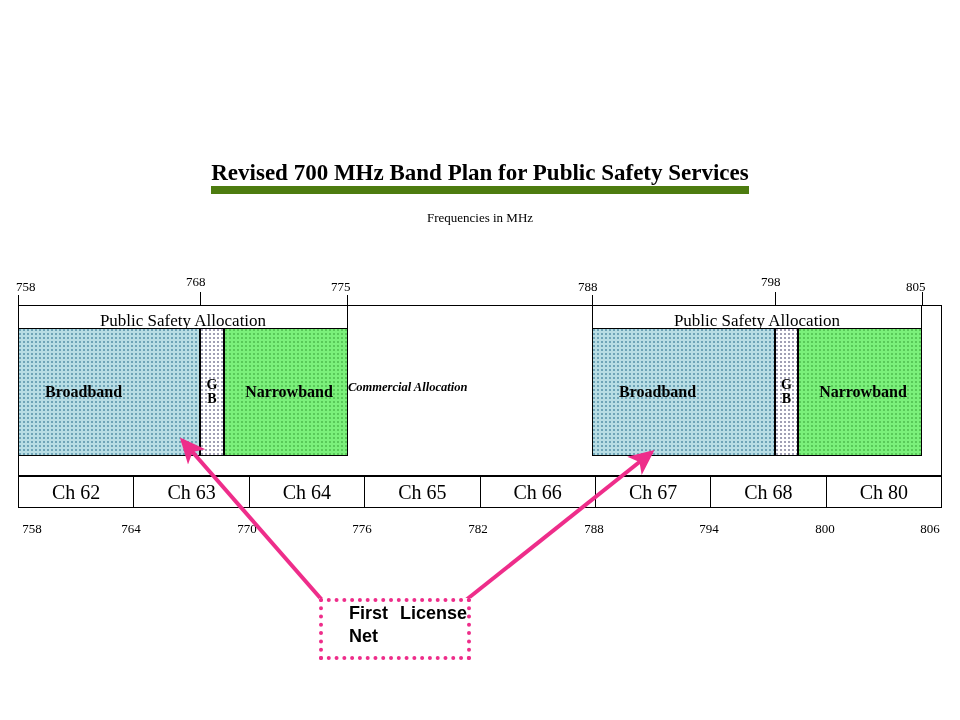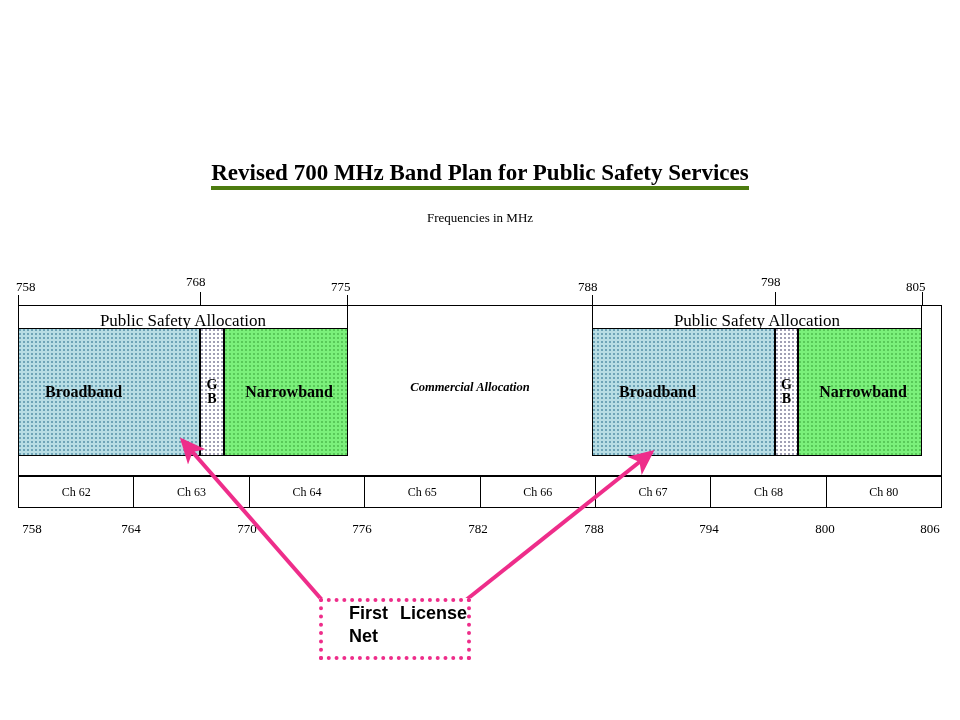--- a/index.html
+++ b/index.html
@@ -22,21 +22,21 @@
     left: 0; top: 160px;
     width: 960px;
     text-align: center;
     font-family: "Liberation Serif", "DejaVu Serif", serif;
     font-weight: bold;
     font-size: 23px;
     letter-spacing: 0px;
     white-space: nowrap;
   }
   #title span.u {
-    border-bottom: 4px solid #4d7c0f;
+    border-bottom: 8px solid #4d7c0f;
     padding-bottom: 1px;
   }
   #subtitle {
     position: absolute;
     left: 0; top: 210px;
     width: 960px;
     text-align: center;
     font-size: 13px;
     font-family: "Liberation Serif", "DejaVu Serif", serif;
   }
@@ -85,21 +85,21 @@
     background: transparent;
     pointer-events: none;
   }
 
   #commercial {
     position: absolute;
     left: 348px; top: 348px;
     width: 244px; height: 128px;
     display: flex;
     align-items: flex-start;
-    justify-content: center;
+    justify-content: flex-start;
     padding-top: 32px;
     box-sizing: border-box;
     font-style: italic;
     font-weight: bold;
     font-size: 12.5px;
   }
 
   
   .band {
     position: absolute;
@@ -151,21 +151,21 @@
   }
   .chan {
     flex: 1 1 0;
     border: 1px solid #000;
     margin-left: -1px;
     box-sizing: border-box;
     background: #ffffff;
     display: flex;
     align-items: center;
     justify-content: center;
-    font-size: 12px;
+    font-size: 20px;
   }
   .chan:first-child { margin-left: 0; }
 
   
   .botlabel {
     position: absolute;
     top: 522px;
     font-size: 13px;
     line-height: 1;
     white-space: nowrap;

